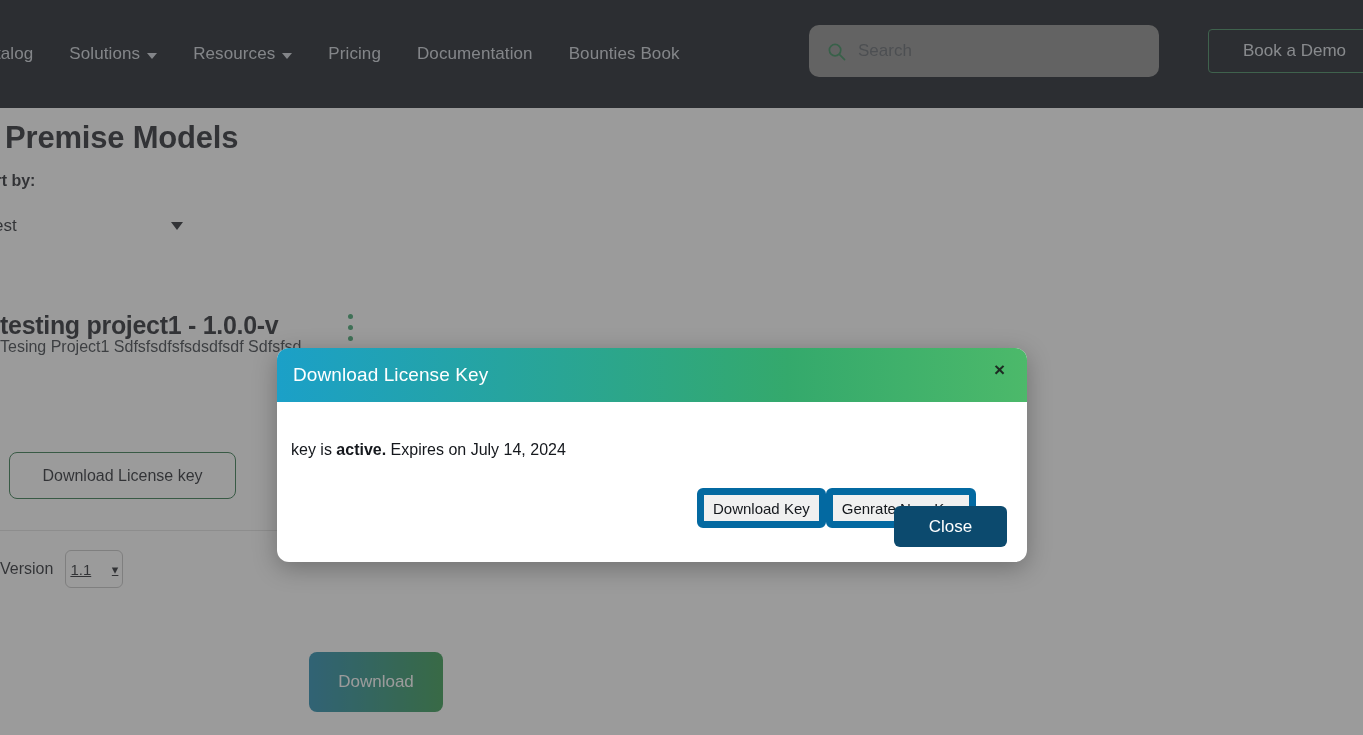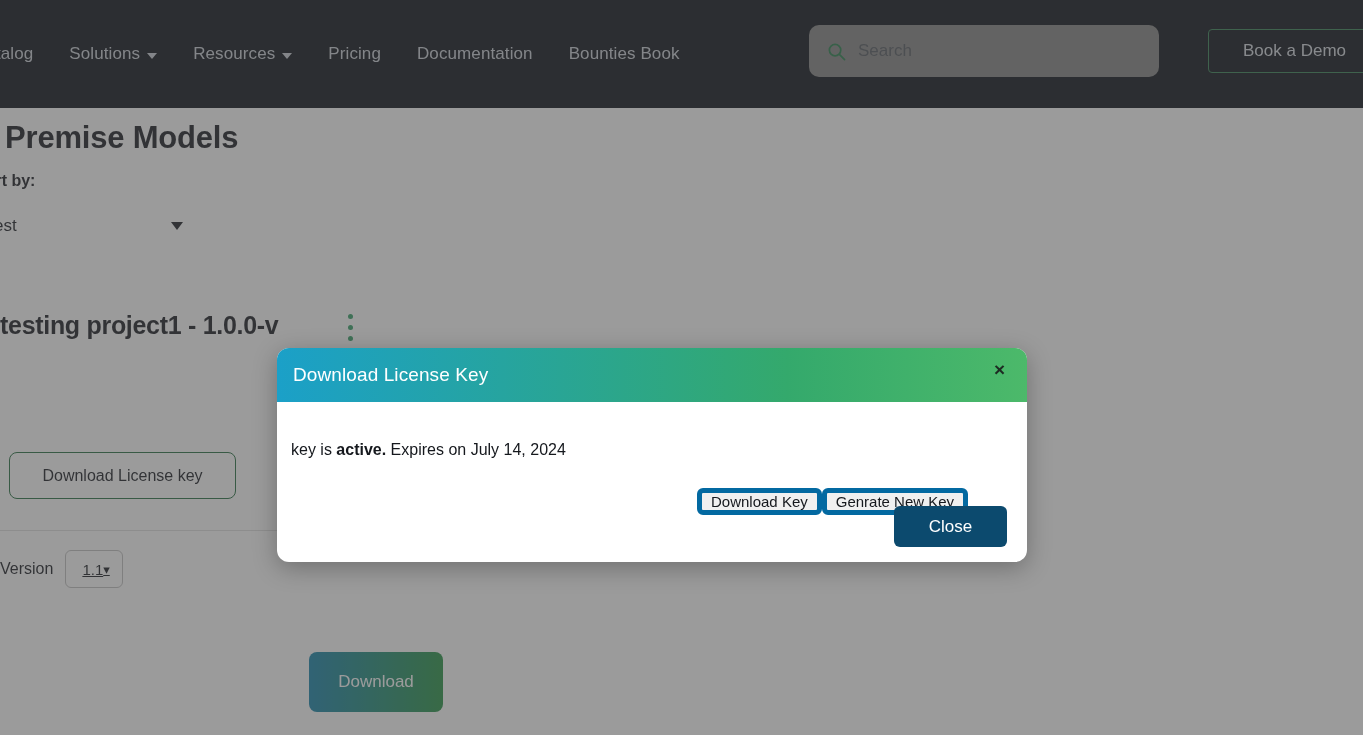--- a/index.html
+++ b/index.html
@@ -167,21 +167,21 @@
     position: absolute; left: 104px; top: 288px;
     display: flex; align-items: center; gap: 12px;
   }
   .version-label { font-size: 16px; color: #10131a; }
   .version-select {
     width: 58px; height: 38px;
     border: 1px solid rgba(0,0,0,.25);
     border-radius: 6px;
     background: transparent;
     display: flex; align-items: center; justify-content: space-between;
-    padding: 0 16px;
+    padding: 0 4px;
     font-size: 15px; color: #10131a;
     cursor: pointer;
     text-decoration: underline;
   }
   .chev { font-size: 13px; line-height: 1; color: #10131a; }
   .download-btn {
     position: absolute; left: 413px; top: 390px;
     width: 134px; height: 60px;
     border: none; border-radius: 8px;
     background: linear-gradient(90deg, #0e7fa8 0%, #1f8f3d 100%);
@@ -239,23 +239,23 @@
     position: absolute; left: 14px; top: 39px;
     font-size: 16px; color: #15181d;
     white-space: nowrap;
   }
   .key-status b { font-weight: 700; margin-top: 11px; }
   .key-actions {
     position: absolute; left: 420px; top: 86px;
     display: flex;
   }
   .key-btn {
-    height: 27px;
+    height: 40px;
     padding: 0 9px;
-    border: 5px solid #0369a1;
+    border: 7px solid #0369a1;
     border-radius: 6px;
     background: #f0f0f0;
     color: #15181d;
     font-size: 15px;
     font-family: "Liberation Sans", sans-serif;
     white-space: nowrap;
     cursor: pointer;
   }
   .modal-footer {
     position: absolute; right: 20px; bottom: 15px;
@@ -320,20 +320,21 @@
 
     <div class="sort-select">
       <span class="val">Newest</span>
       <i class="tri"></i>
     </div>
 
     <div class="card">
       <div class="card-head">
         <div class="card-title">testing project1 - 1.0.0-v</div>
       </div>
+      <div class="card-desc">Tesing Project1 Sdfsfsdfsfsdsdfsdf Sdfsfsd</div>
 
       <div class="kebab">
         <span></span>
         <span></span>
         <span></span>
       </div>
 
       <button class="lic-btn">Download License key</button>
 
       <div class="card-divider"></div>

